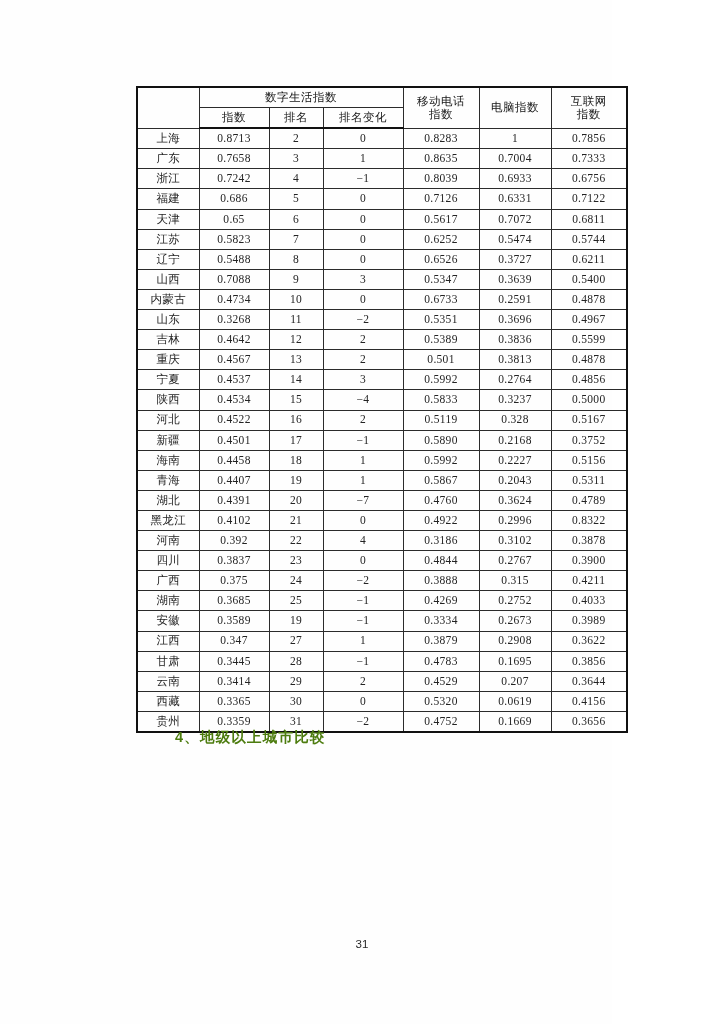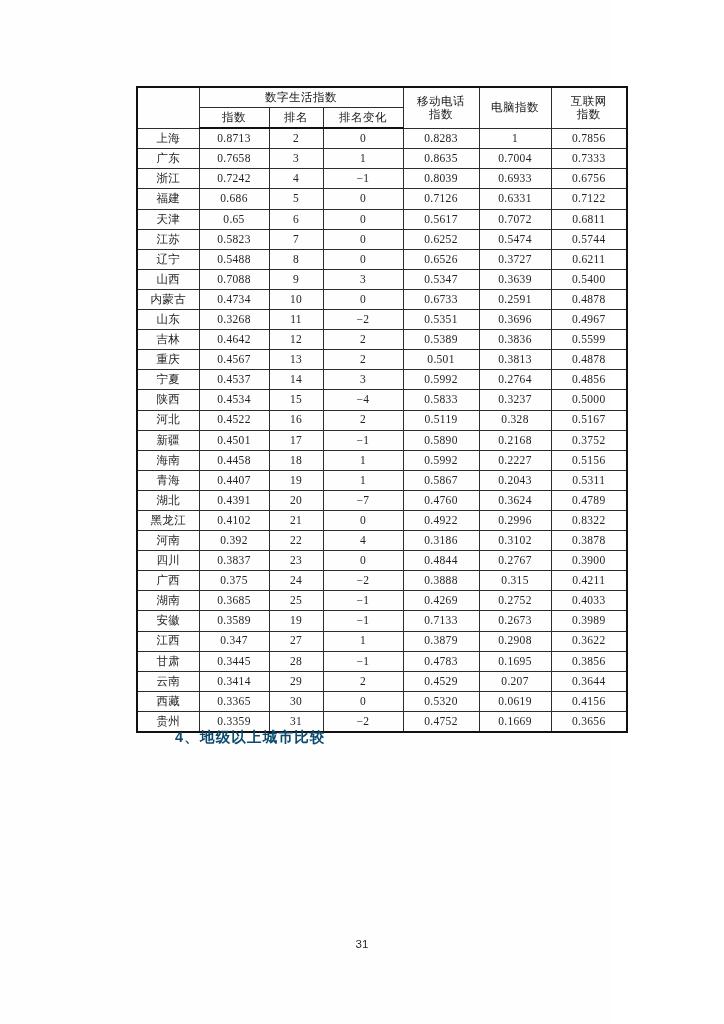--- a/index.html
+++ b/index.html
@@ -105,21 +105,21 @@
 
   
   .section-heading {
     position: absolute;
     left: 175px;
     top: 728px;
     font-family: "Liberation Sans", "DejaVu Sans", sans-serif;
     font-weight: bold;
     font-size: 14.5px;
     letter-spacing: 1.2px;
-    color: #0c4a6e;
+    color: #4d7c0f;
   }
 
   
   .body-paragraph {
     position: absolute;
     left: 105px;
     top: 768px;
     width: 514px;
     font-family: "Liberation Serif", "DejaVu Serif", serif;
     font-size: 13.4px;
@@ -394,21 +394,21 @@
             <td class="num-cell">−1</td>
             <td class="num-cell">0.4269</td>
             <td class="num-cell">0.2752</td>
             <td class="num-cell">0.4033</td>
           </tr>
           <tr>
             <td class="region-cell">安徽</td>
             <td class="num-cell">0.3589</td>
             <td class="num-cell">19</td>
             <td class="num-cell">−1</td>
-            <td class="num-cell">0.7133</td>
+            <td class="num-cell">0.3334</td>
             <td class="num-cell">0.2673</td>
             <td class="num-cell">0.3989</td>
           </tr>
           <tr>
             <td class="region-cell">江西</td>
             <td class="num-cell">0.347</td>
             <td class="num-cell">27</td>
             <td class="num-cell">1</td>
             <td class="num-cell">0.3879</td>
             <td class="num-cell">0.2908</td>

